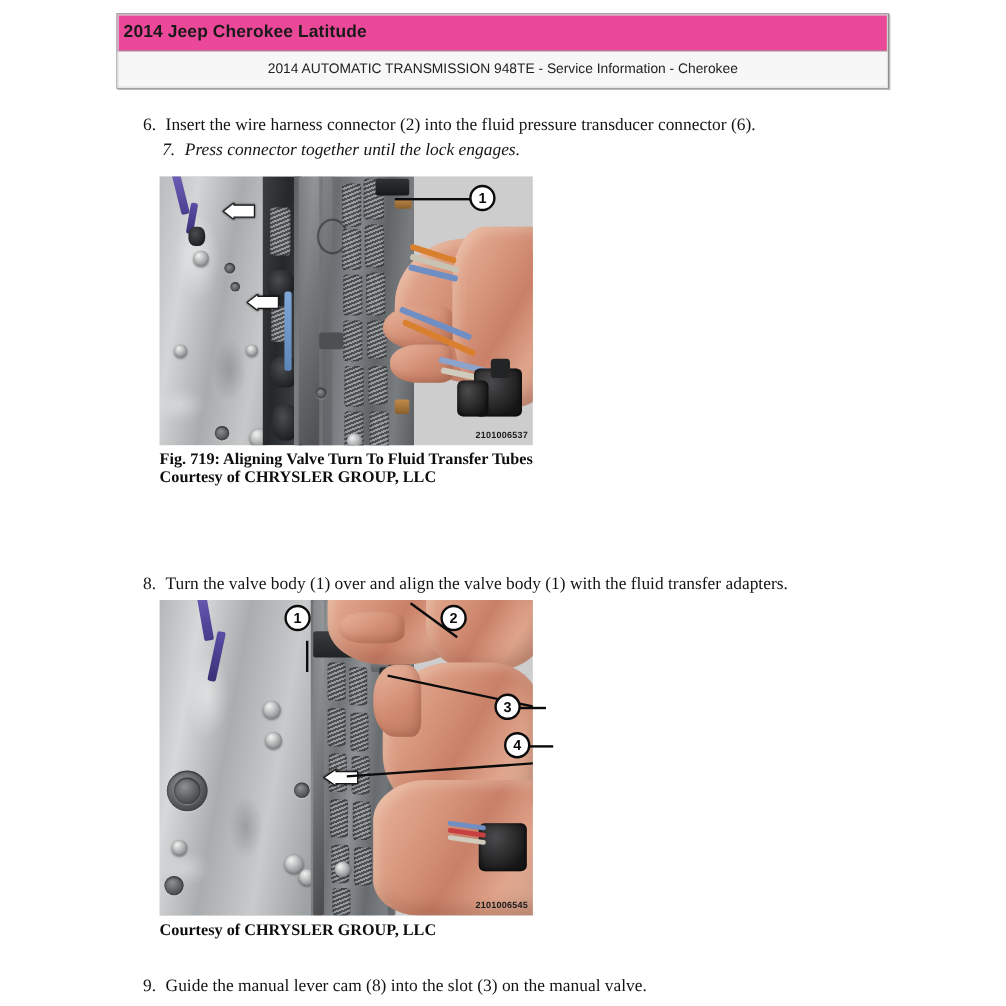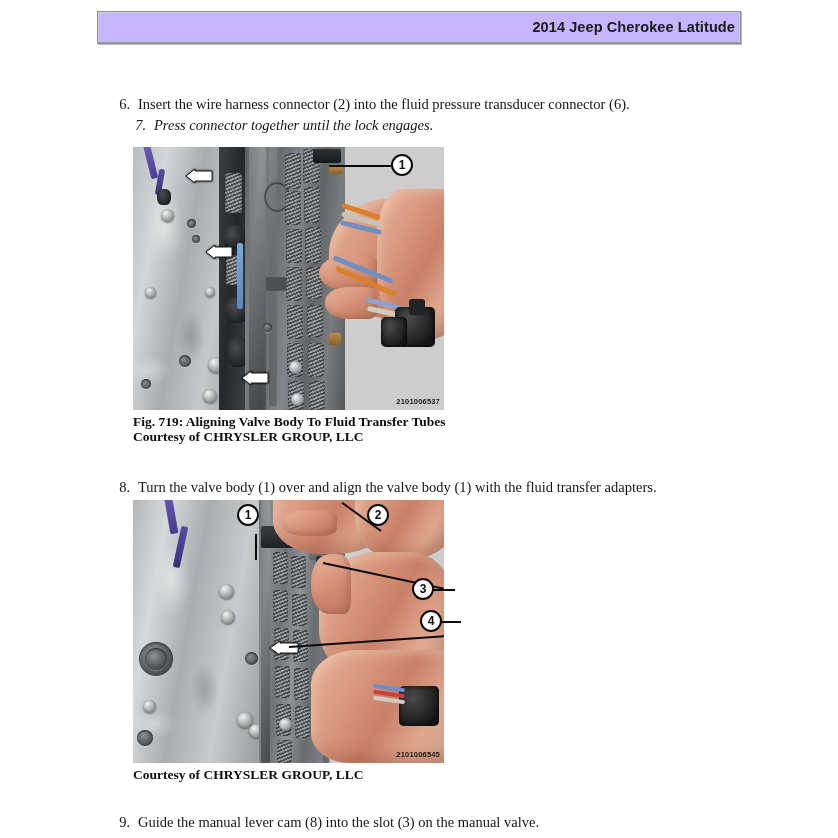--- a/index.html
+++ b/index.html
@@ -21,25 +21,25 @@
     position: absolute;
     left: 97px;
     top: 11px;
     width: 644px;
     border: 1px solid #8f8f8f;
     box-sizing: border-box;
     background: #ffffff;
     box-shadow: 1px 1px 0 #b9b9b9;
   }
   .header-title-row {
-    background: #c4b5fd;
+    background: #ec4899;
     border: 1px solid #cfcfcf;
     border-bottom: 1px solid #9a9a9a;
     box-sizing: border-box;
-    text-align: right;
+    text-align: left;
     padding: 5px 4px 6px 4px;
   }
   .header-title-row .title {
     font-family: "Liberation Sans", "DejaVu Sans", sans-serif;
     font-weight: bold;
     font-size: 14.5px;
     color: #1a1a1a;
     letter-spacing: 0.1px;
   }
   .header-sub-row {
@@ -78,21 +78,21 @@
   
   .figure {
     position: absolute;
   }
   .fig-1 { left: 133px; top: 147px; }
   .fig-2 { left: 133px; top: 500px; }
 
   .photo {
     position: relative;
     width: 311px;
-    height: 263px;
+    height: 224px;
     overflow: hidden;
     background: #cdcdcd;
   }
   .fig-2 .photo { height: 263px; }
 
   .caption {
     margin-top: 4px;
     font-family: "Liberation Serif", "DejaVu Serif", serif;
     font-weight: bold;
     font-size: 13.5px;
@@ -219,20 +219,23 @@
     color: #1b1b1b;
     z-index: 25;
   }
 </style>
 </head>
 <body>
 
 <div class="header-box">
   <div class="header-title-row">
     <span class="title">2014 Jeep Cherokee Latitude</span>
+  </div>
+  <div class="header-sub-row">
+    <span class="subtitle">2014 AUTOMATIC TRANSMISSION 948TE - Service Information - Cherokee</span>
   </div>
 </div>
 
 <div class="step step-6">
   <span class="num">6.</span><span>Insert the wire harness connector (2) into the fluid pressure transducer connector (6).</span>
 </div>
 
 <div class="step step-7">
   <span class="num">7.</span><span>Press connector together until the lock engages.</span>
 </div>
@@ -321,21 +324,21 @@
       </svg>
 
       <div class="photo-id" style="right:4px; bottom:4px;">2101006537</div>
     </div>
   </div>
 
   <div class="lead" style="left:196px; top:18px; width:66px;"></div>
   <div class="callout" style="left:258px; top:7px;">1</div>
 
   <div class="caption">
-    <div>Fig. 719: Aligning Valve Body To Fluid Transfer Tubes</div>
+    <div>Fig. 719: Aligning Valve Turn To Fluid Transfer Tubes</div>
     <div>Courtesy of CHRYSLER GROUP, LLC</div>
   </div>
 </div>
 
 <div class="step step-8">
   <span class="num">8.</span><span>Turn the valve body (1) over and align the valve body (1) with the fluid transfer adapters.</span>
 </div>
 
 <div class="figure fig-2">
   <div class="photo">

